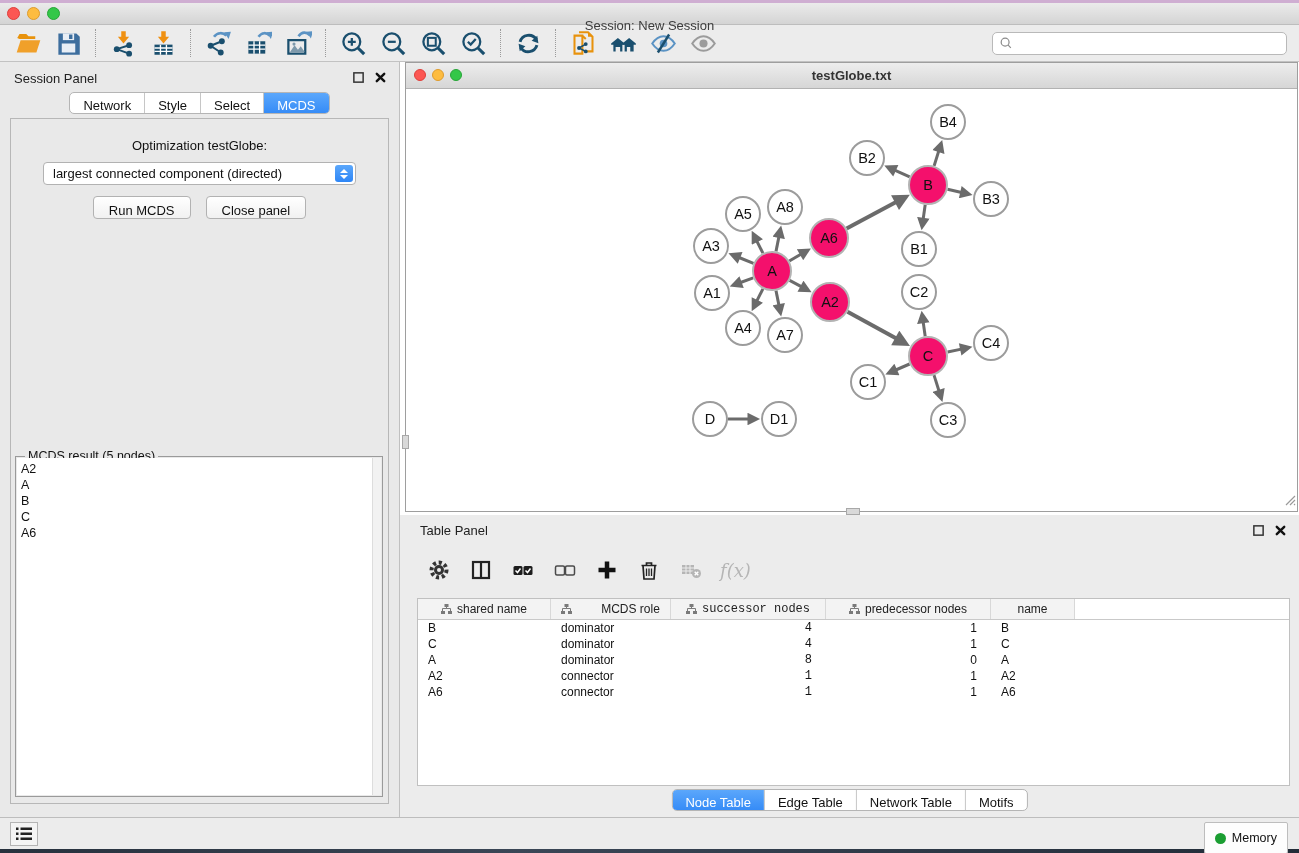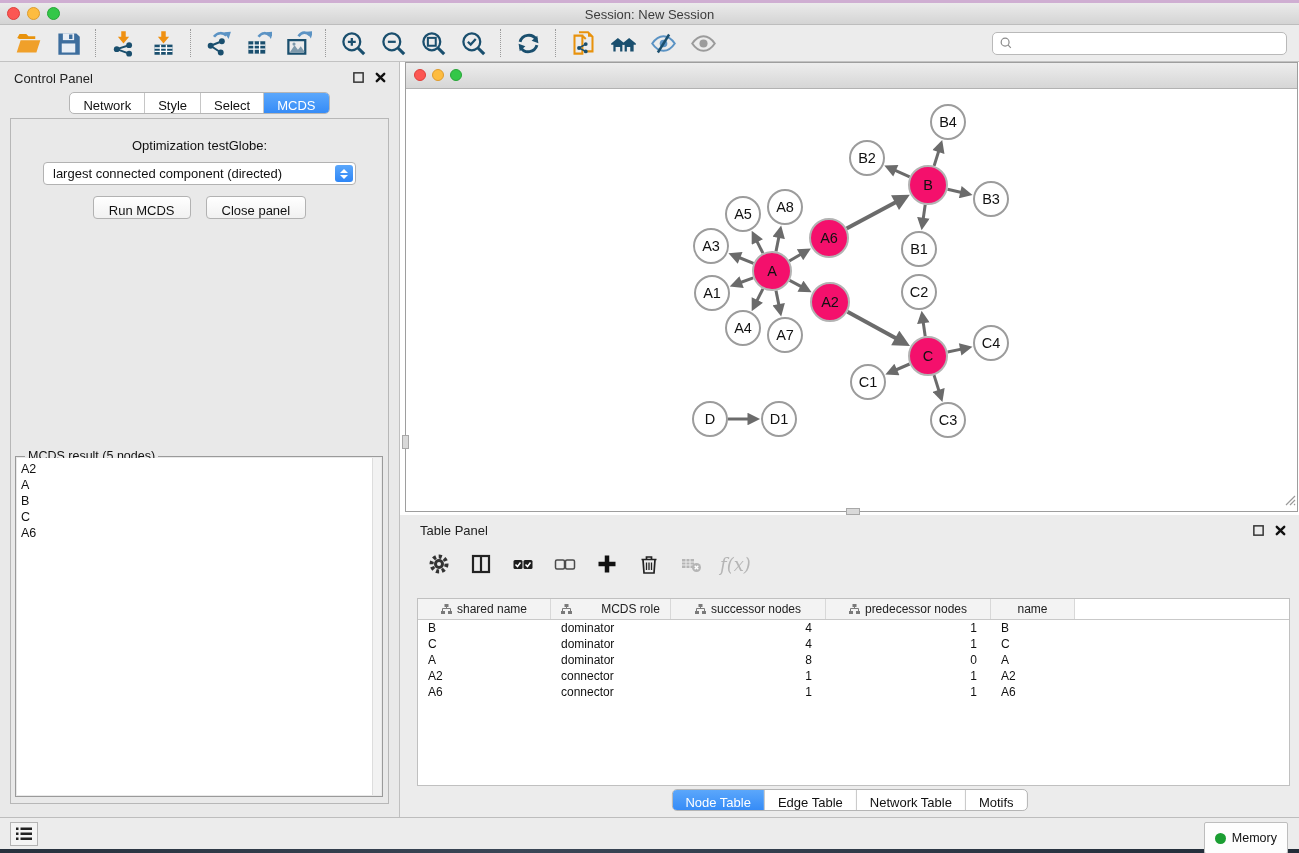--- a/index.html
+++ b/index.html
@@ -2,21 +2,21 @@
 <html><head>
 <meta charset="utf-8">
 <style>
   * { margin:0; padding:0; box-sizing:border-box; }
   html,body { width:1299px; height:853px; font-family:"Liberation Sans", sans-serif; }
   .app { position:relative; width:1299px; height:853px; background:#ececec; overflow:hidden; }
 
   
   .topstrip { height:3px; background:#cfaed2; }
   .titlebar { position:relative; height:22px; background:linear-gradient(#ebebeb,#d4d4d4); border-bottom:1px solid #bdbdbd; }
-  .titlebar .title { position:absolute; left:0; right:0; top:4px; text-align:center; font-size:13px; color:#3c3c3c; }
+  .titlebar .title { position:absolute; left:0; right:0; top:15px; text-align:center; font-size:13px; color:#3c3c3c; }
   .lights { position:absolute; left:7px; top:4px; display:flex; gap:7px; }
   .light { width:13px; height:13px; border-radius:50%; }
   .light.red { background:#fc5753; border:1px solid #df3f3b; }
   .light.yellow { background:#fdbc40; border:1px solid #de9b2d; }
   .light.green { background:#33c748; border:1px solid #27a537; }
 
   
   .toolbar { display:flex; align-items:center; height:37px; background:#ececec; border-bottom:1px solid #c2c2c2; padding:0 8px; }
   .tbtn { width:40px; height:32px; display:flex; align-items:center; justify-content:center; background:none; border:none; cursor:default; }
   .tbtn svg { width:27px; height:27px; }
@@ -66,30 +66,30 @@
   .nf-lights { position:absolute; left:8px; top:6px; display:flex; gap:6px; }
   .nf-canvas { position:relative; width:100%; height:422px; background:#fff; }
   .nf-grip { position:absolute; right:1px; bottom:1px; }
   .nf-handle-left { position:absolute; left:-4px; top:372px; width:7px; height:14px; background:#d9d9d9; border:1px solid #a8a8a8; }
   .nf-handle-bottom { position:absolute; left:440px; bottom:-4px; width:14px; height:7px; background:#d9d9d9; border:1px solid #a8a8a8; }
 
   
   .tablepanel { position:absolute; left:0; right:0; top:453px; bottom:0; background:#ececec; }
   .tp-header { position:relative; height:26px; }
   .tp-title { position:absolute; left:20px; top:8px; font-size:13px; color:#222; }
-  .tp-toolbar { position:absolute; left:26px; top:36px; height:38px; display:flex; gap:16px; }
+  .tp-toolbar { position:absolute; left:26px; top:36px; height:38px; display:flex; align-items:center; gap:16px; }
   .tp-toolbar .ticon { display:flex; align-items:center; justify-content:center; width:26px; height:26px; background:none; border:none; }
   .tp-toolbar svg { width:22px; height:22px; }
   .fx { font-family:"DejaVu Serif", serif; font-style:italic; font-size:18px; color:#b5b5b5; }
   .ntable { position:absolute; left:17px; top:83px; width:873px; height:188px; background:#fff; border:1px solid #c0c0c0; font-size:12px; }
   .thead { display:flex; height:21px; border-bottom:1px solid #c9c9c9; }
   .th { display:flex; align-items:center; justify-content:center; gap:5px; background:#f3f3f3; border-right:1px solid #d8d8d8; color:#222; }
   .th svg { width:11px; height:11px; }
   .trow { display:flex; height:16px; align-items:center; color:#111; }
-  .c0 { width:133px; } .c1 { width:120px;gap:29px; } .c2 { width:155px; } .c3 { width:165px; } .c4 { width:84px; }
+  .c0 { width:133px; } .c1 { width:120px;gap:29px; } .c2 { width:155px;font-family:Liberation Mono, monospace; } .c3 { width:165px; } .c4 { width:84px; }
   .cell { padding:0 10px; white-space:nowrap; overflow:hidden; }
   .cell.num { text-align:right; padding-right:14px; }
   .tp-tabs { position:absolute; bottom:6px; left:50%; transform:translateX(-50%); }
 
   
   .statusbar { position:relative; height:32px; background:#ececec; border-top:1px solid #bdbdbd; }
   .list-btn { position:absolute; left:10px; top:4px; width:28px; height:24px; background:#f4f4f4; border:1px solid #b4b4b4; display:flex; align-items:center; justify-content:center; }
   .memory-btn { position:absolute; right:11px; top:4px; height:32px; padding:0 10px; background:#fdfdfd; border:1px solid #bdbdbd; border-radius:2px; display:flex; align-items:center; gap:6px; font-size:12.5px; color:#111; }
   .memdot { width:11px; height:11px; border-radius:50%; background:#1b9e32; }
   .bottomstrip { height:4px; background:linear-gradient(90deg,#27313d,#3a4656 40%,#222c38); }
@@ -251,21 +251,21 @@
           <path stroke="#8a8a8a" stroke-width="1.4" d="M10.5 10.5l3 3"></path>
         </svg>
       <input value="" style="">
     </div>
   </div>
 
   <div class="content">
 
     <div class="control-panel">
       <div class="cp-header">
-        <div class="cp-title">Control Panel</div>
+        <div class="cp-title">Session Panel</div>
         <div class="panel-icons">
           <span><svg viewBox="0 0 14 14">
                 <rect x="2" y="2" width="10" height="10" fill="none" stroke="#333" stroke-width="1.6"></rect>
               </svg></span>
           <span><svg viewBox="0 0 14 14">
                 <path stroke="#111" stroke-width="2.6" stroke-linecap="round" d="M3 3l8 8M11 3l-8 8"></path>
               </svg></span>
         </div>
       </div>
       <div class="cp-tabs">
@@ -309,20 +309,21 @@
 
     <div class="mdi">
 
       <div class="netframe">
         <div class="nf-titlebar">
           <div class="nf-lights">
             <div class="light red" style="width:12px;height:12px;"></div>
             <div class="light yellow" style="width:12px;height:12px;"></div>
             <div class="light green" style="width:12px;height:12px;"></div>
           </div>
+          <div class="nf-title">testGlobe.txt</div>
         </div>
         <div class="nf-canvas">
           <svg id="graph-svg" width="891" height="422" viewBox="0 0 891 422">
               <defs>
                 <marker id="arrow" viewBox="0 0 10 10" refX="2" refY="5" markerWidth="4.5" markerHeight="4.2" orient="auto" markerUnits="strokeWidth">
                   <path d="M0,0 L10,5 L0,10 z" fill="#6b6b6b"></path>
                 </marker>
               </defs>
               <line x1="347.5" y1="174.4" x2="331.8" y2="168.0" stroke="#6b6b6b" stroke-width="3" marker-end="url(#arrow)"></line>
               <line x1="356.9" y1="164.2" x2="350.2" y2="150.8" stroke="#6b6b6b" stroke-width="3" marker-end="url(#arrow)"></line>

